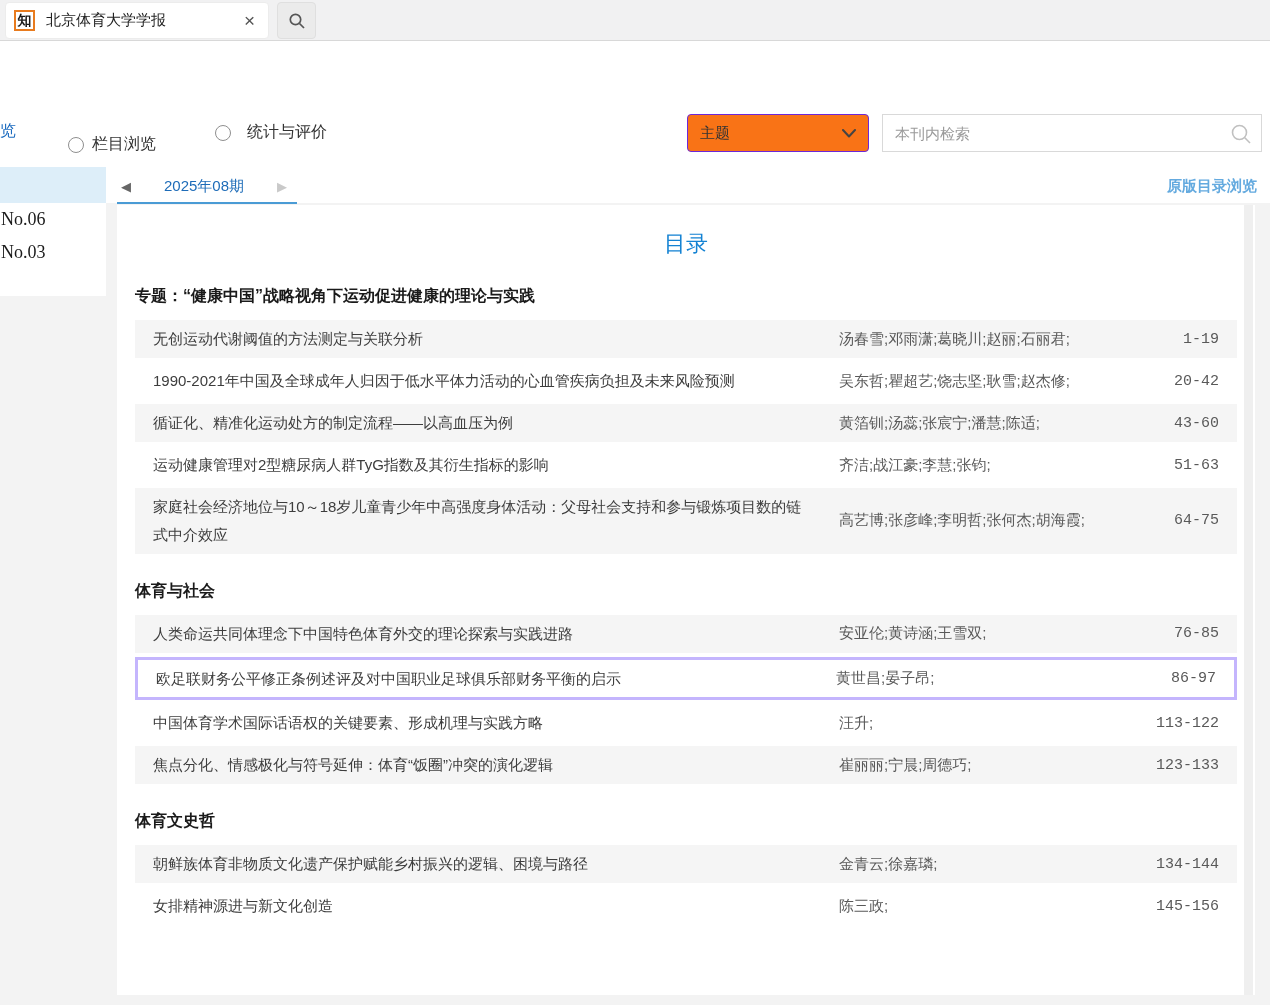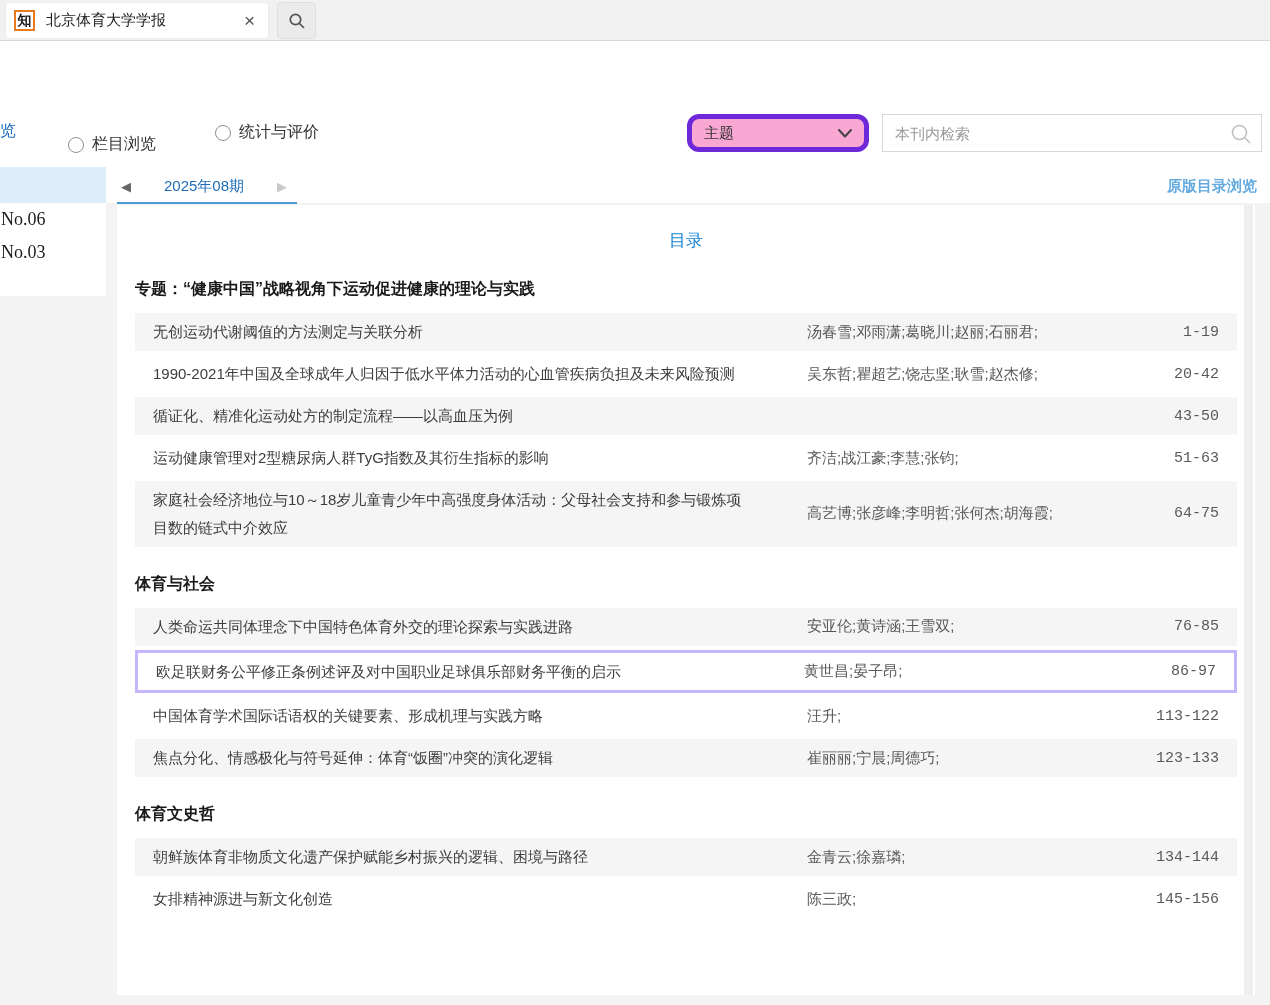--- a/index.html
+++ b/index.html
@@ -36,24 +36,24 @@
   
   .partial-tab {
     position:absolute; left:0px; top:121px; color:#1b6bbf; font-size:16px; cursor:pointer;
   }
   .radio-item { position:absolute; top:122px; display:flex; align-items:center; cursor:pointer; }
   .radio-item .circle {
     width:16px; height:16px; border:1px solid #8f8f8f; border-radius:50%;
     background:#fff; margin-right:8px; flex:0 0 auto;
   }
   .radio-item .rlabel { font-size:16px; color:#333; }
-  .r1 { left:68px;margin-top:12px; } .r2 { left:215px; }
+  .r1 { left:68px;margin-top:12px; } .r2 { left:215px;gap:8px; }
   .select-box {
     position:absolute; left:687px; top:114px; width:182px; height:38px;
-    border:5px solid #6d28d9; border-radius:12px; background:#f9a8d4;
+    border:1px solid #6d28d9; border-radius:4px; background:#f97316;
     display:flex; align-items:center; justify-content:space-between;
     padding:0 12px; cursor:pointer;
   }
   .select-box .sel-text { font-size:15px; color:#333; }
   .journal-search {
     position:absolute; left:882px; top:114px; width:380px; height:38px;
     border:1px solid #d9d9d9; background:#fff;
   }
   .journal-search input {
     width:100%; height:100%; border:none; outline:none;
@@ -85,25 +85,25 @@
   .sidebar-item {
     font-family:"Liberation Serif", serif; font-size:18px; color:#1a1a1a;
     height:33px; line-height:33px; padding-left:1px; cursor:pointer; white-space:nowrap;
   }
   
   .main-panel {
     position:absolute; left:117px; top:205px; width:1138px; height:790px; background:#fff;
     padding:0 18px;
   }
   .scroll-track { position:absolute; left:1244px; top:205px; width:9px; height:790px; background:#efefef; }
-  .toc-title { text-align:center; color:#1583d3; font-size:17px; padding-top:24px; }
+  .toc-title { text-align:center; color:#1583d3; font-size:22px; padding-top:24px; }
   .section-header { font-size:16px; font-weight:bold; color:#1a1a1a; margin-top:27px; margin-bottom:13px; }
   .article-row {
     display:flex; align-items:center; min-height:38px; margin-bottom:4px;
-    background:#f5f5f5; padding:0 18px;gap:32px;
+    background:#f5f5f5; padding:0 18px;
   }
   .article-row.alt { background:#ffffff; }
   .article-row.highlight { border:3px solid #c4b5fd; background:#ffffff; }
   .article-title { flex:1; font-size:15px; color:#3d3d3d; line-height:1.85; padding:5px 30px 5px 0; cursor:pointer; }
   .article-authors { width:308px; font-size:15px; color:#595959; flex:0 0 auto; }
   .article-pages {
     width:72px; text-align:right; font-family:Liberation Mono, monospace;
     font-size:15px; color:#595959; flex:0 0 auto;
   }
   svg { display:block; }
@@ -178,21 +178,22 @@
         <div class="article-authors">汤春雪;邓雨潇;葛晓川;赵丽;石丽君;</div>
         <div class="article-pages">1-19</div>
       </div>
       <div class="article-row alt">
         <div class="article-title">1990-2021年中国及全球成年人归因于低水平体力活动的心血管疾病负担及未来风险预测</div>
         <div class="article-authors">吴东哲;瞿超艺;饶志坚;耿雪;赵杰修;</div>
         <div class="article-pages">20-42</div>
       </div>
       <div class="article-row">
         <div class="article-title">循证化、精准化运动处方的制定流程——以高血压为例</div>
-        <div class="article-pages">43-50</div>
+        <div class="article-authors">黄箔钏;汤蕊;张宸宁;潘慧;陈适;</div>
+        <div class="article-pages">43-60</div>
       </div>
       <div class="article-row alt">
         <div class="article-title">运动健康管理对2型糖尿病人群TyG指数及其衍生指标的影响</div>
         <div class="article-authors">齐洁;战江豪;李慧;张钧;</div>
         <div class="article-pages">51-63</div>
       </div>
       <div class="article-row">
         <div class="article-title">家庭社会经济地位与10～18岁儿童青少年中高强度身体活动：父母社会支持和参与锻炼项目数的链式中介效应</div>
         <div class="article-authors">高艺博;张彦峰;李明哲;张何杰;胡海霞;</div>
         <div class="article-pages">64-75</div>

